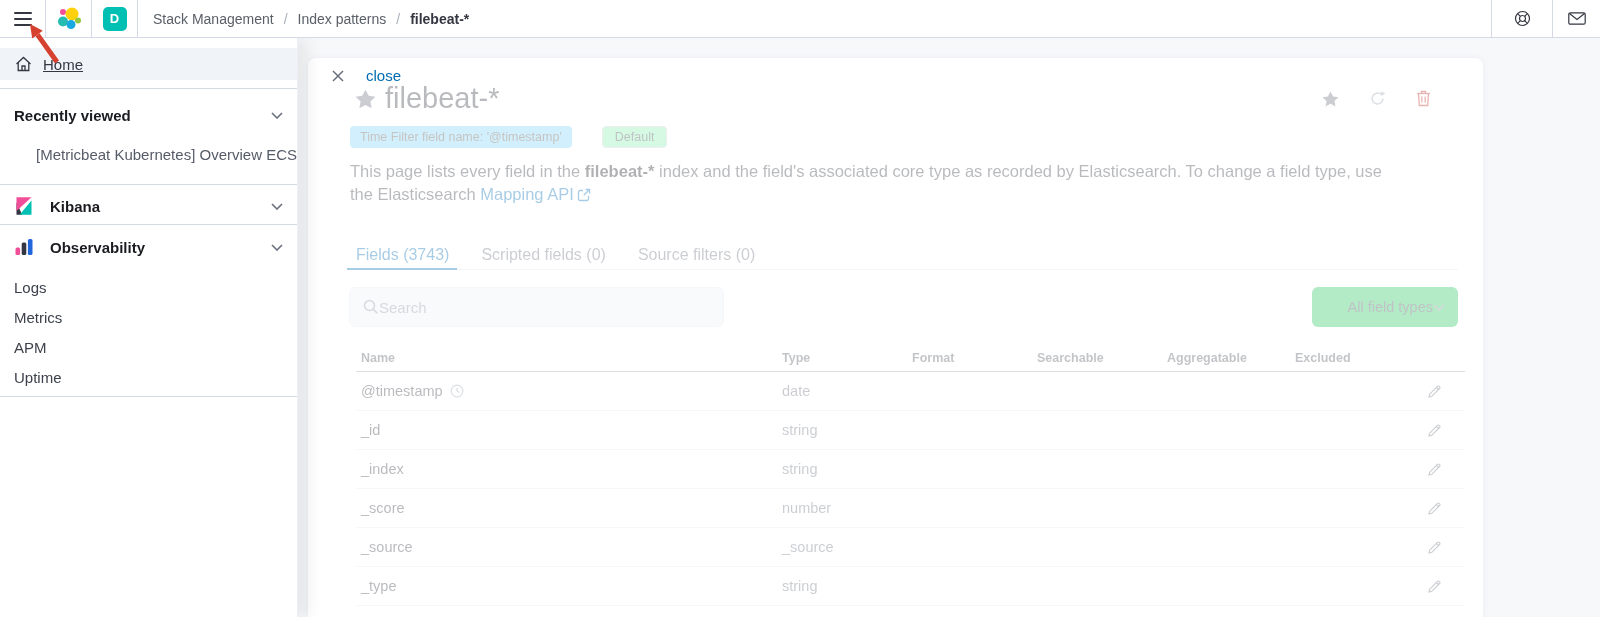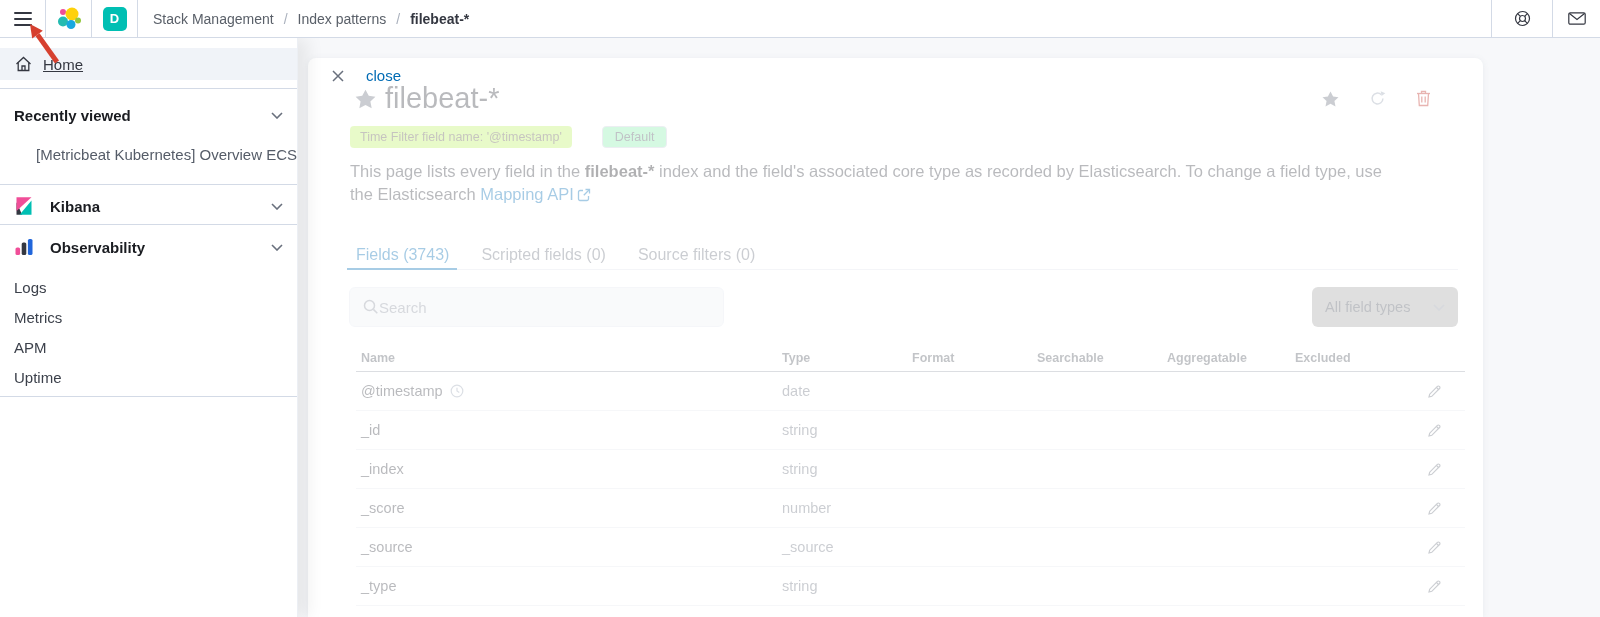--- a/index.html
+++ b/index.html
@@ -47,37 +47,37 @@
   .panel { position:absolute; left:308px; top:58px; width:1175px; height:559px; background:#fff;
     border-radius:8px 8px 0 0; box-shadow:0 1px 6px rgba(101,119,134,.10); z-index:10; }
   .close-row { position:absolute; top:9px; left:24px; display:flex; align-items:center; gap:22px; z-index:6; cursor:pointer; }
   .close-label { color:#006BB4; font-size:15px; font-weight:500; }
   .dimmed { position:absolute; left:0; top:0; width:100%; height:100%; opacity:.34; }
   .title-row { position:absolute; left:47px; top:24px; display:flex; align-items:center; gap:9px; }
   .panel-title { font-size:29px; color:#343741; }
   .actions { position:absolute; top:32px; right:52px; display:flex; align-items:center; gap:30px; }
   .actions > div { cursor:pointer; }
   .badges-row { position:absolute; left:42px; top:68px; display:flex; align-items:center; gap:30px; }
-  .badge-warning { background:#bef264; color:#5c5648; font-size:12.5px; padding:4px 10px; border-radius:4px; }
+  .badge-warning { background:#7dd3fc; color:#5c5648; font-size:12.5px; padding:4px 10px; border-radius:4px; }
   .badge-default { background:#86efac; border:1px solid #c9d0dc; color:#4a505c; font-size:12.5px; padding:3px 12px; border-radius:4px; }
   .description { position:absolute; left:42px; top:102px; width:1040px; font-size:16.5px; line-height:23px; color:#343741; }
   .description b { color:#1a1c21; }
   .maplink { color:#006BB4; cursor:pointer; }
   .tabs-row { position:absolute; left:48px; top:182px; right:25px; height:30px; display:flex; gap:32px; border-bottom:1px solid #dfe4ec; }
   .tab { font-size:16px; line-height:30px; color:#69707D; position:relative; cursor:pointer; white-space:nowrap; }
   .tab.active { color:#006BB4; }
   .tab.active::after { content:""; position:absolute; left:-9px; right:-8px; bottom:-1px; height:2px; background:#006BB4; }
   .controls-row { position:absolute; left:41px; top:229px; width:1109px; height:40px; }
   .search-box { position:absolute; left:0; top:0; width:375px; height:40px; background:#eef1f5; border:1px solid #e2e7f0;
     border-radius:6px; display:flex; align-items:center; padding-left:13px; }
   .search-box input { border:none; outline:none; background:transparent; font-size:15px; color:#343741; width:320px;
     font-family:"Liberation Sans",sans-serif; }
   .search-box input::placeholder { color:#8b919e; }
-  .type-filter { position:absolute; right:0; top:0; width:146px; height:40px; background:#a3a3a3; border-radius:6px;
-    display:flex; align-items:center; justify-content:space-between; padding:0 13px; cursor:pointer; }
+  .type-filter { position:absolute; right:0; top:0; width:146px; height:40px; background:#22c55e; border-radius:6px;
+    display:flex; align-items:center; justify-content:flex-end; padding:0 13px; cursor:pointer; }
   .type-filter .lbl { font-size:14.5px; color:#4a505c; }
   
   .ftable { position:absolute; left:48px; top:286px; width:1109px; }
   .thead { display:flex; align-items:center; height:28px; font-size:12.5px; font-weight:600; color:#50565f;
     border-bottom:1px solid #9aa0ab; }
   .col-name { width:426px; padding-left:5px; }
   .col-type { width:130px; }
   .col-format { width:125px; }
   .col-search { width:130px; }
   .col-agg { width:128px; }

